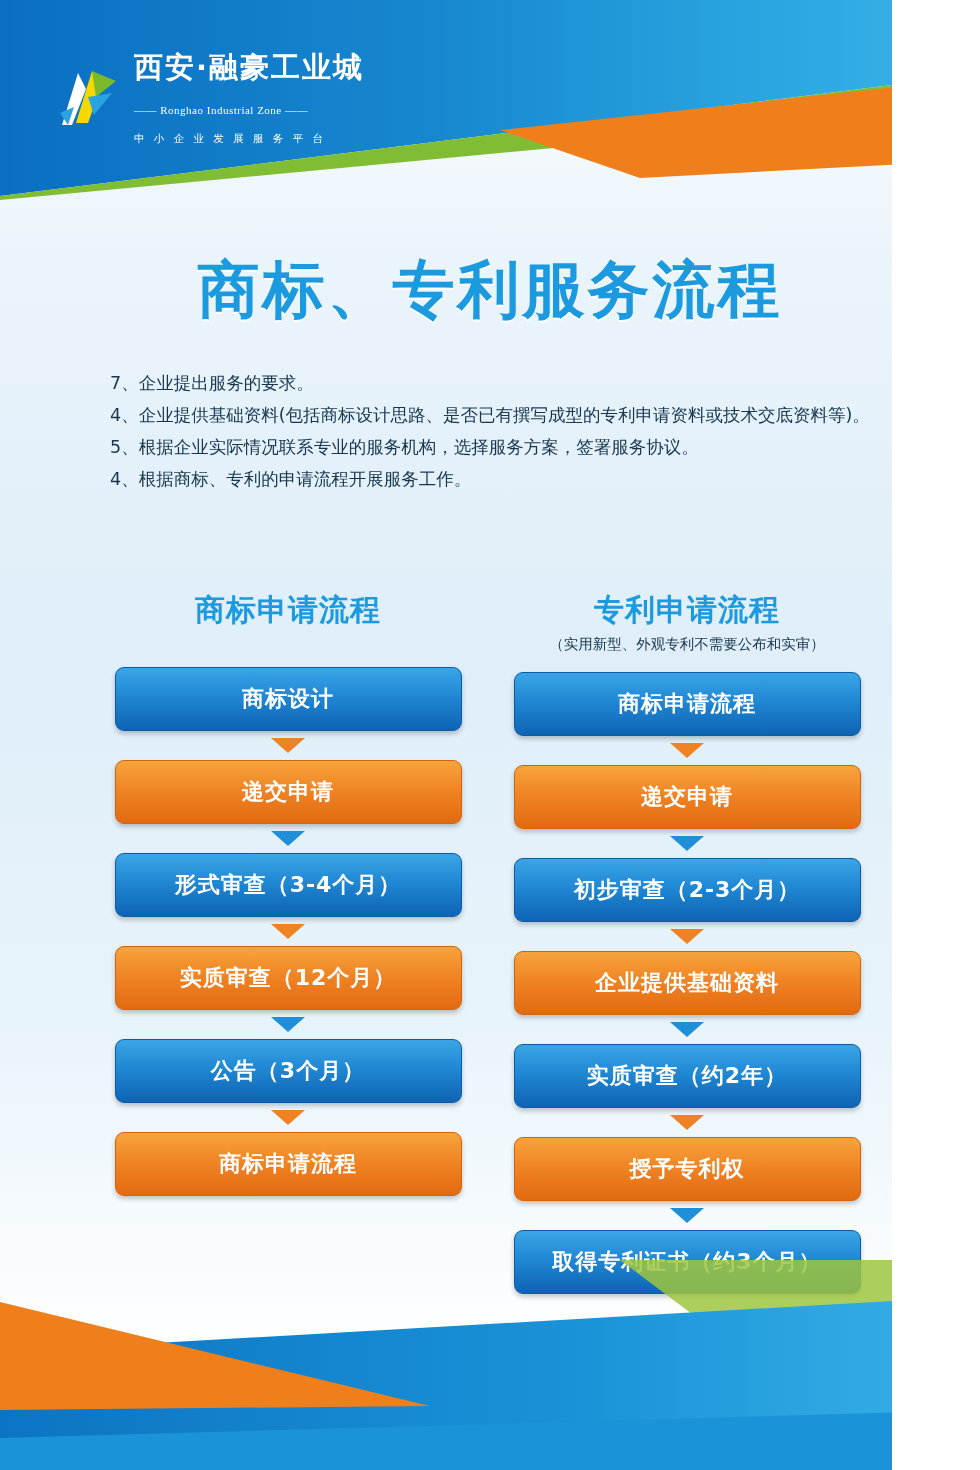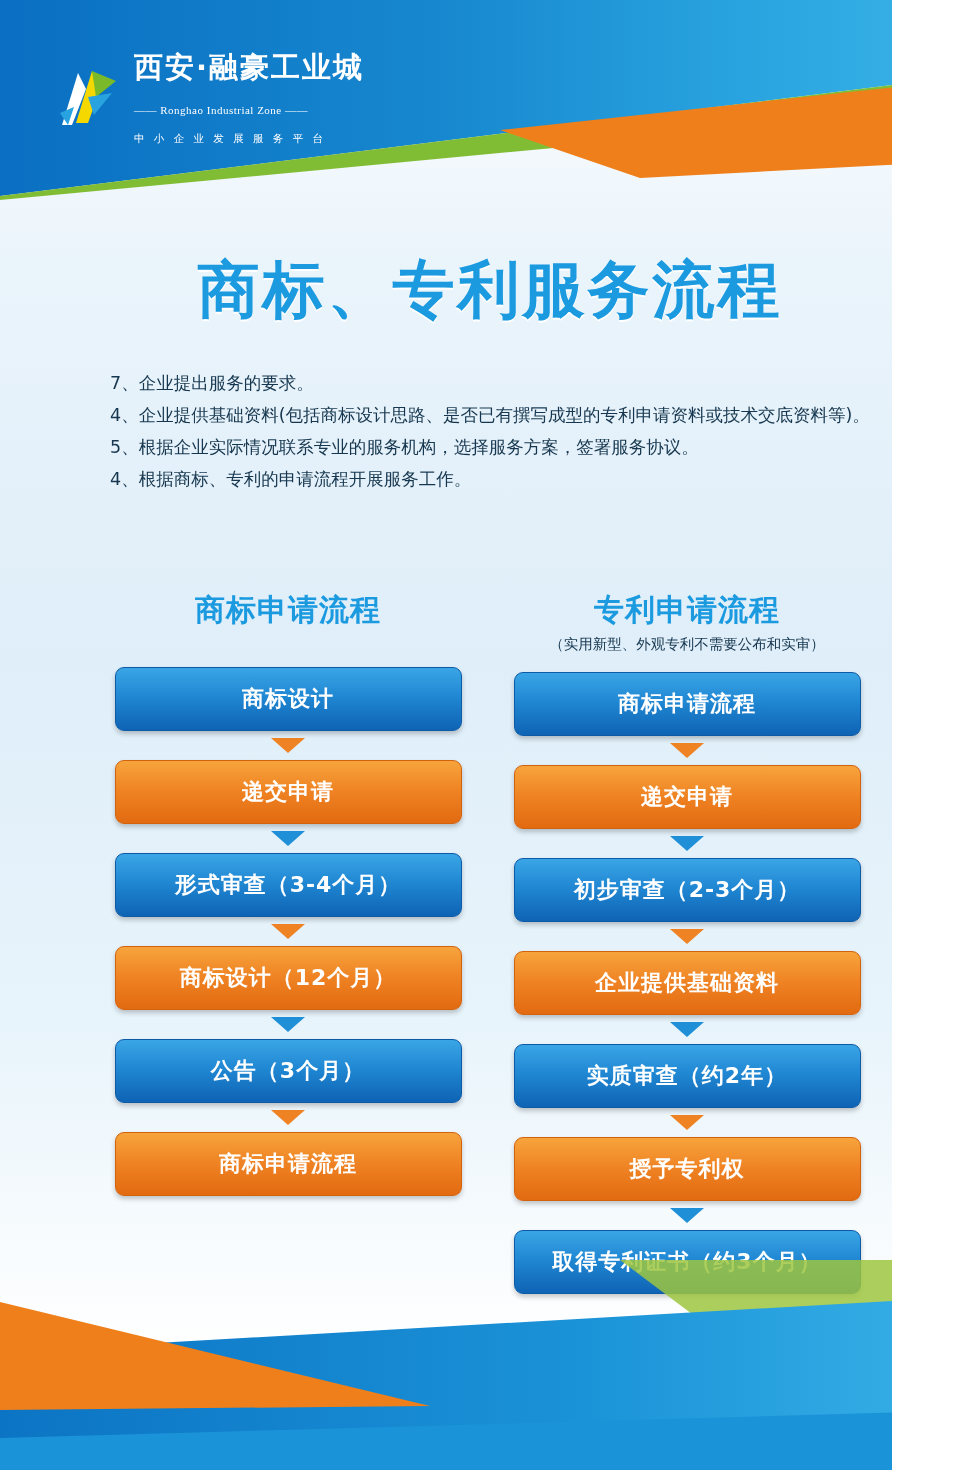--- a/index.html
+++ b/index.html
@@ -168,21 +168,21 @@
 
     <div class="col col-left">
       <div class="col-head">商标申请流程</div>
       <div class="flowlist">
         <div class="node blue">商标设计</div>
         <div class="arrow orange"></div>
         <div class="node orange">递交申请</div>
         <div class="arrow blue"></div>
         <div class="node blue">形式审查（3-4个月）</div>
         <div class="arrow orange"></div>
-        <div class="node orange">商标设计（12个月）</div>
+        <div class="node orange">实质审查（12个月）</div>
         <div class="arrow blue"></div>
         <div class="node blue">公告（3个月）</div>
         <div class="arrow orange"></div>
         <div class="node orange">商标申请流程</div>
       </div>
     </div>
 
     <div class="col col-right">
       <div class="col-head">专利申请流程</div>
       <div class="col-note">（实用新型、外观专利不需要公布和实审）</div>

